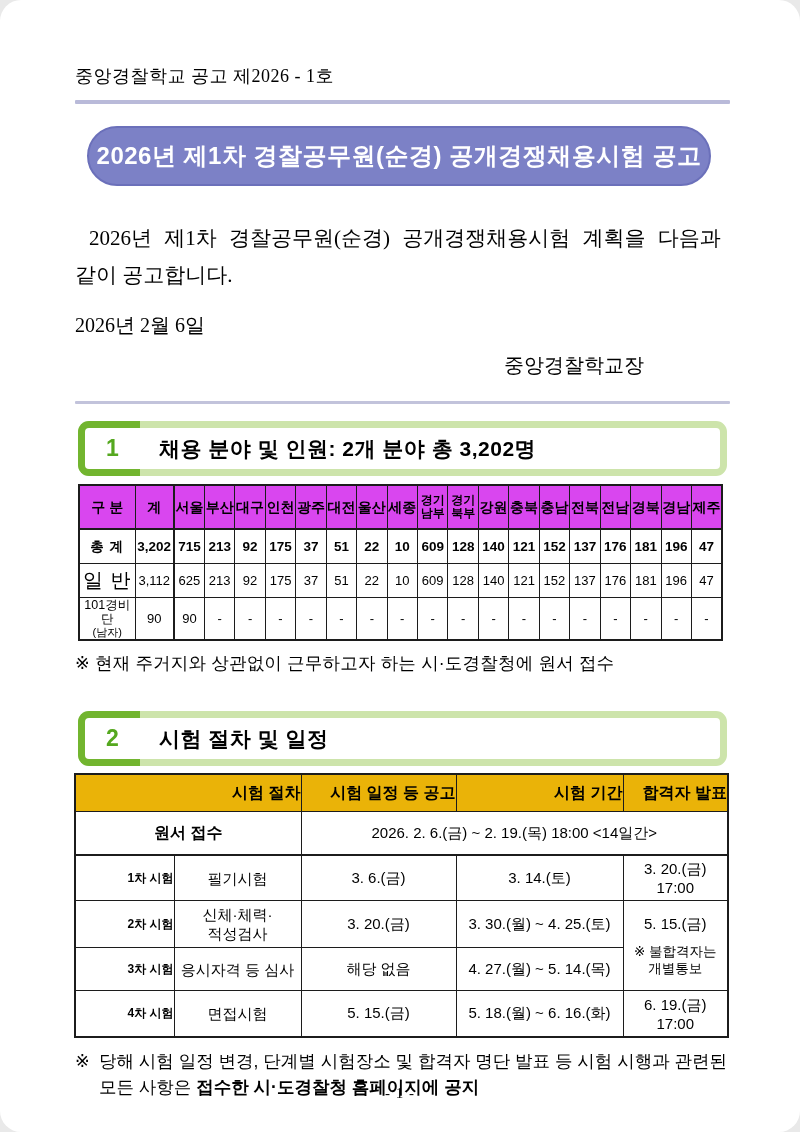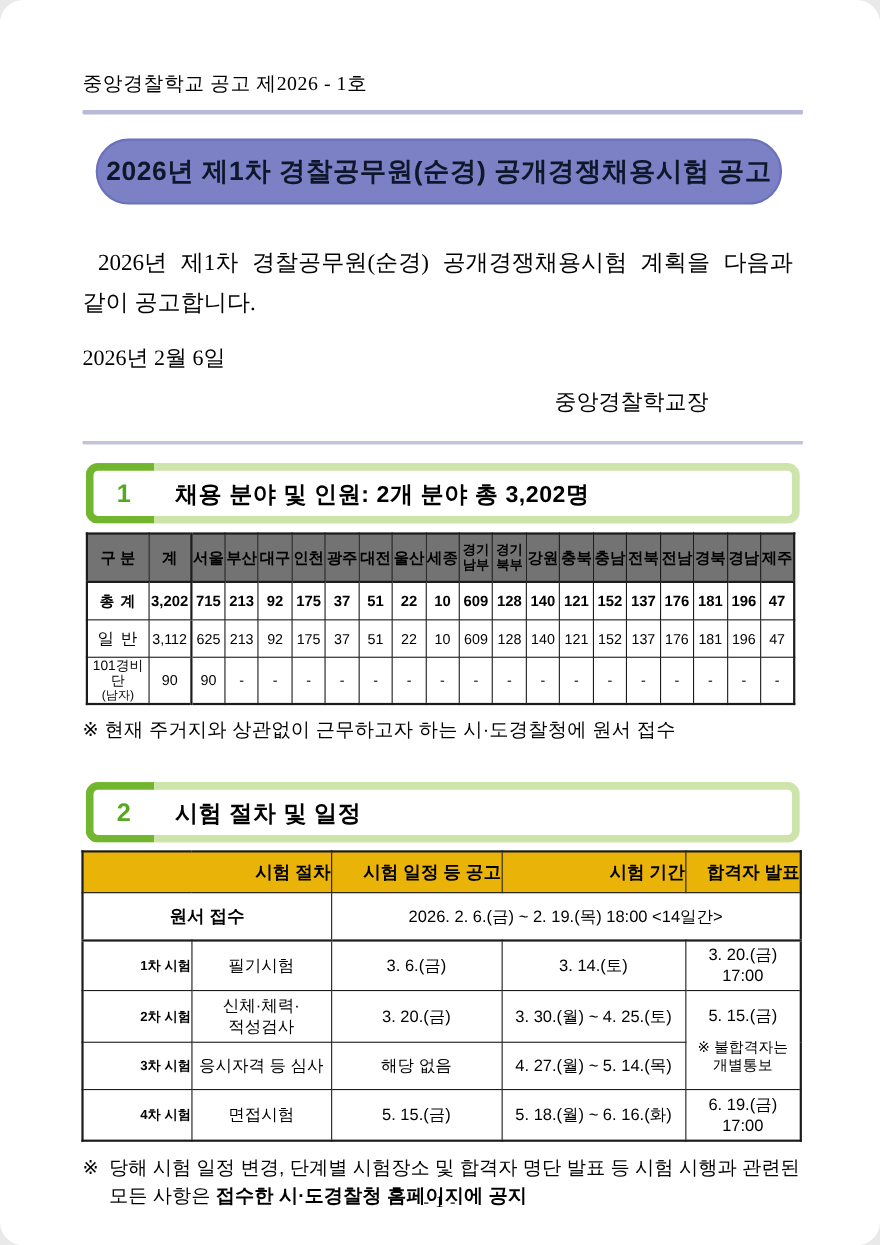--- a/index.html
+++ b/index.html
@@ -17,21 +17,21 @@
     font-size:18px;letter-spacing:0.5px;margin-top:4px;
   }
   .rule{height:4px;background:#b9bad9;margin-top:12px;border-radius:1px;}
   .rule2{height:3px;background:#c2c3db;margin-top:22px;border-radius:1px;}
 
   
   .banner{
     margin-top:22px;margin-left:12px;width:620px;height:56px;
     background:#7c81c6;border:2px solid #6b70ba;border-radius:30px;
     display:flex;align-items:center;justify-content:center;
-    color:#0f172a;font-weight:bold;font-size:24px;letter-spacing:0.5px;
+    color:#ffffff;font-weight:bold;font-size:24px;letter-spacing:0.5px;
   }
 
   
   .intro{font-family:"Liberation Serif","DejaVu Serif",serif;font-size:21px;margin-top:34px;line-height:37px;}
   .intro .l1{word-spacing:7px;text-indent:14px;}
   .sign-date{font-family:"Liberation Serif","DejaVu Serif",serif;font-size:20px;padding-right:90px;margin-top:18px;}
   .signer{font-family:"Liberation Serif","DejaVu Serif",serif;font-size:20px;text-align:right;padding-right:86px;margin-top:13px;}
 
   
   .sec{
@@ -46,26 +46,26 @@
     display:flex;align-items:center;justify-content:center;
     color:#55a81f;font-size:23px;font-weight:bold;background:#fff;
   }
   .sec-title{margin-left:74px;font-size:21px;font-weight:bold;letter-spacing:0.5px;}
 
   
   #t1{border-collapse:collapse;table-layout:fixed;width:645px;margin:8px 0 0 3px;border:2px solid #1c1c1c;}
   #t1 th,#t1 td{border:1px solid #1c1c1c;text-align:center;vertical-align:middle;padding:0;}
   #t1 col.c-label{width:56px;}
   #t1 col.c-total{width:39px;}
-  #t1 thead th{background:#737373;height:42px;font-size:14px;font-weight:bold;border-bottom:2px solid #1c1c1c;white-space:pre-line;line-height:15px;}
+  #t1 thead th{background:#d946ef;height:42px;font-size:14px;font-weight:bold;border-bottom:2px solid #1c1c1c;white-space:pre-line;line-height:15px;}
   #t1 thead th.small{font-size:12px;line-height:13px;}
   #t1 th:nth-child(2),#t1 td:nth-child(2){border-right:2px solid #1c1c1c;}
   #t1 tbody td{height:33px;font-size:13px;}
   #t1 tbody tr.bold td{font-weight:bold;font-size:13.5px;}
-  #t1 tbody td.rowlabel{font-size:15px;letter-spacing:1px;}
+  #t1 tbody td.rowlabel{font-size:20px;letter-spacing:1px;}
   #t1 tbody tr.last td{height:40px;}
   #t1 .label-main{font-size:12.5px;line-height:14px;}
   #t1 .label-sub{font-size:11px;line-height:13px;}
 
   .note1{margin-top:10px;font-size:17.5px;letter-spacing:0.2px;}
 
   
   #t2{border-collapse:collapse;table-layout:fixed;width:653px;margin:7px 0 0 -1px;border:2px solid #1c1c1c;}
   #t2 th,#t2 td{border:1px solid #1c1c1c;text-align:center;vertical-align:middle;padding:0;}
   #t2 col.c2-stage{width:99px;}

